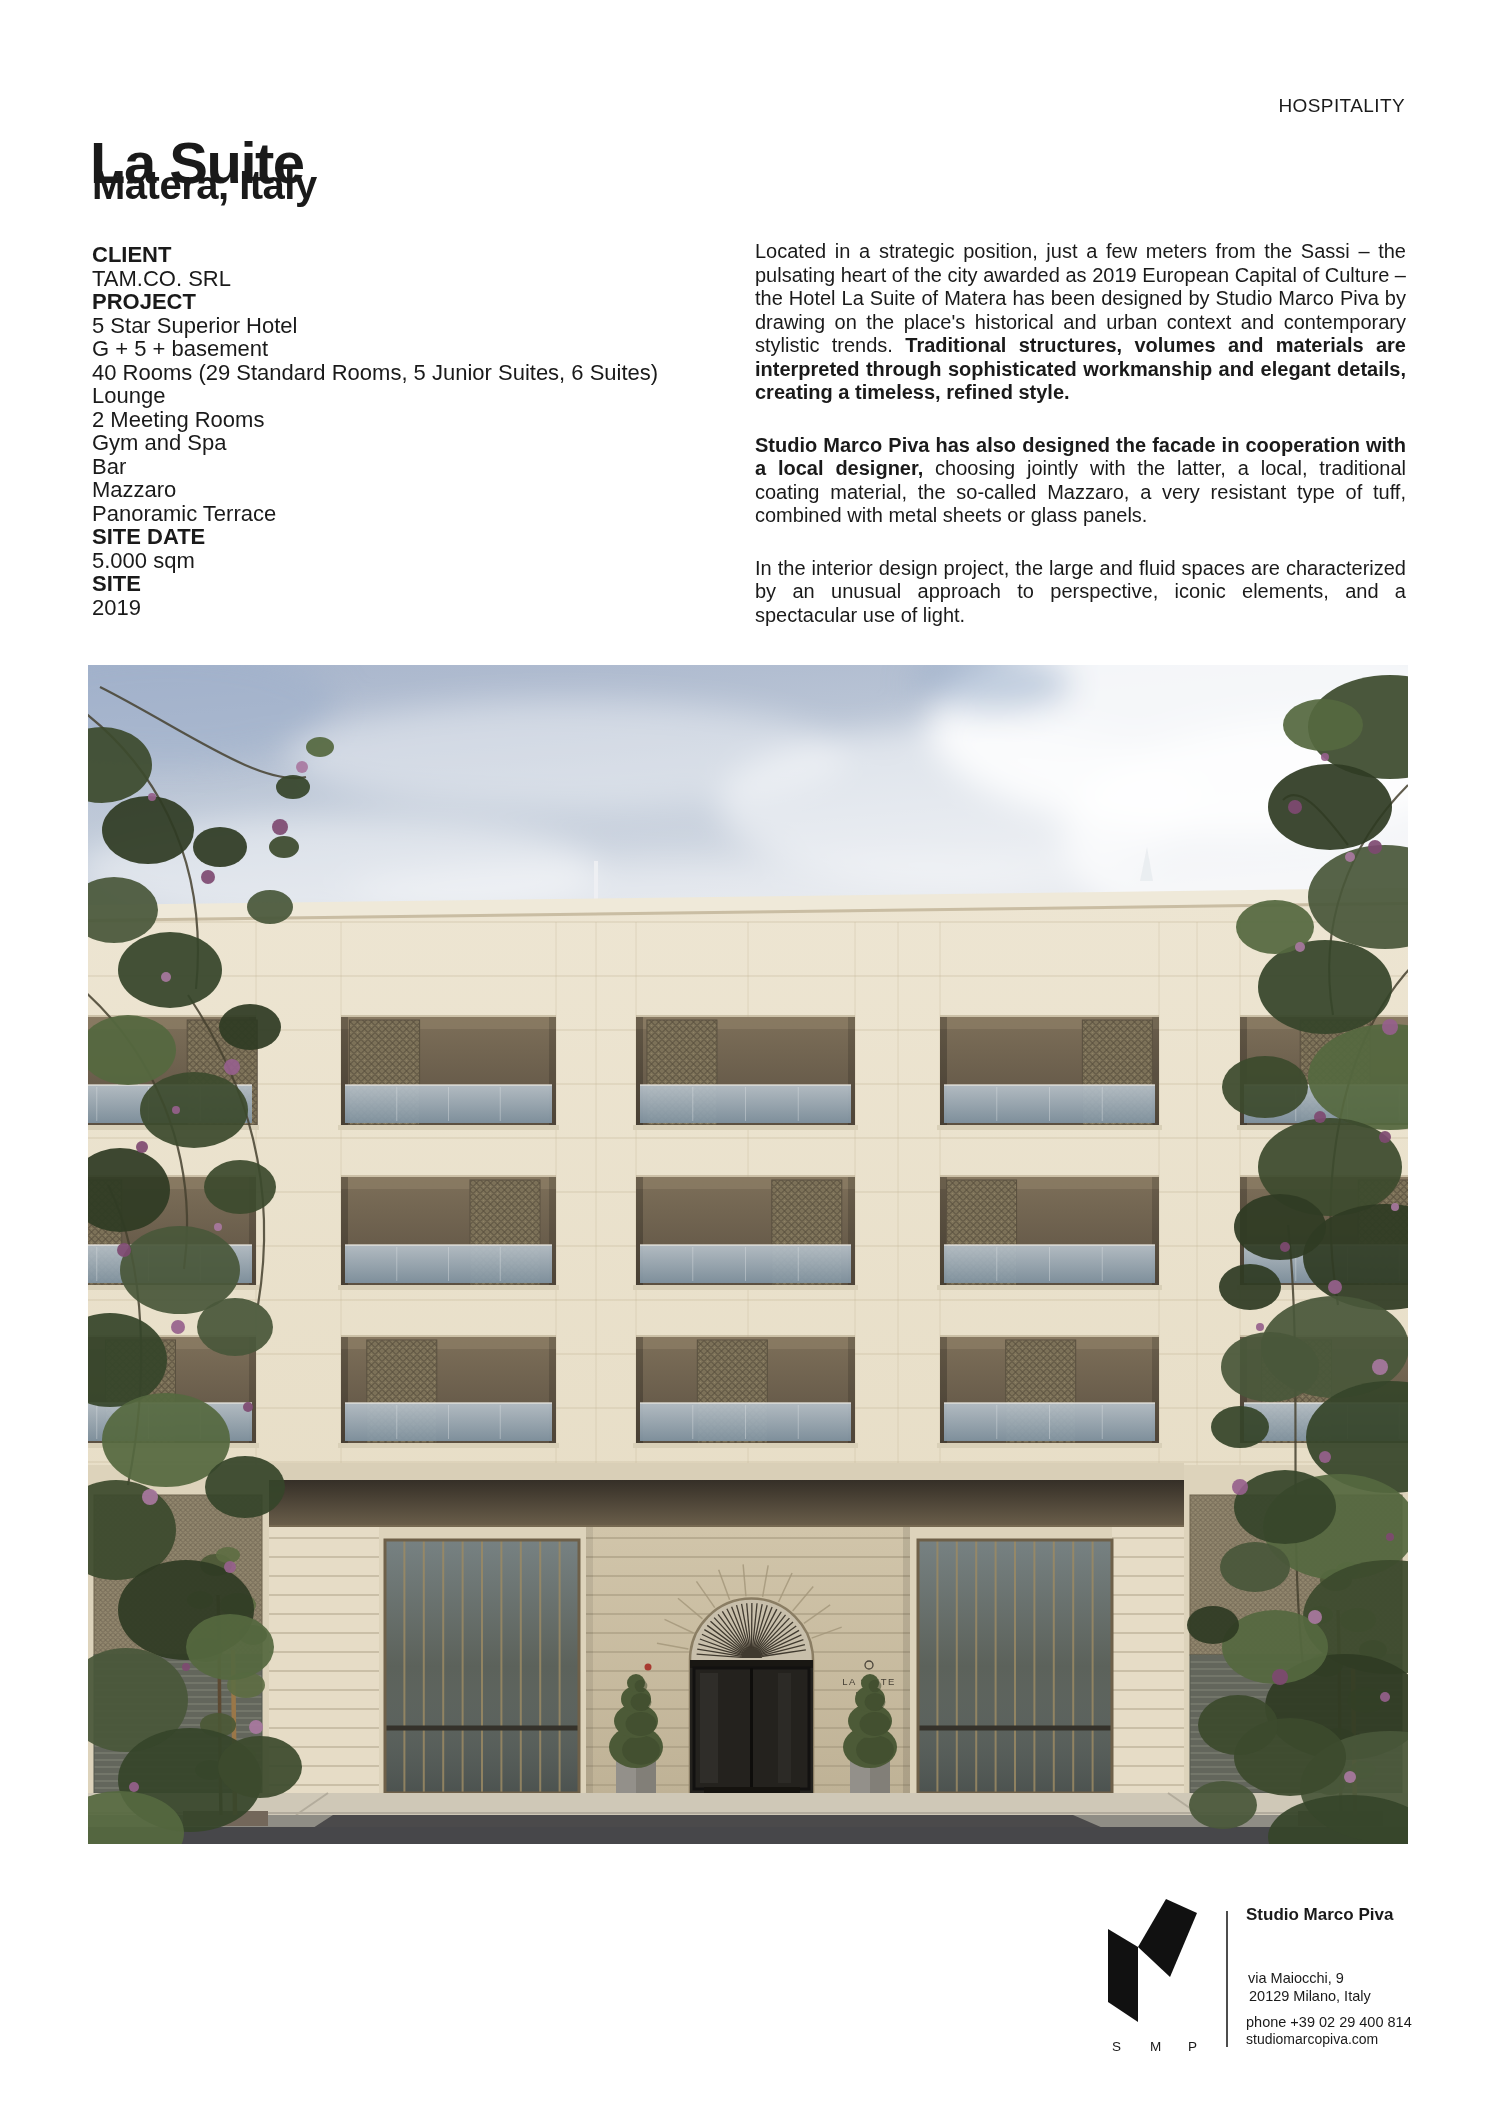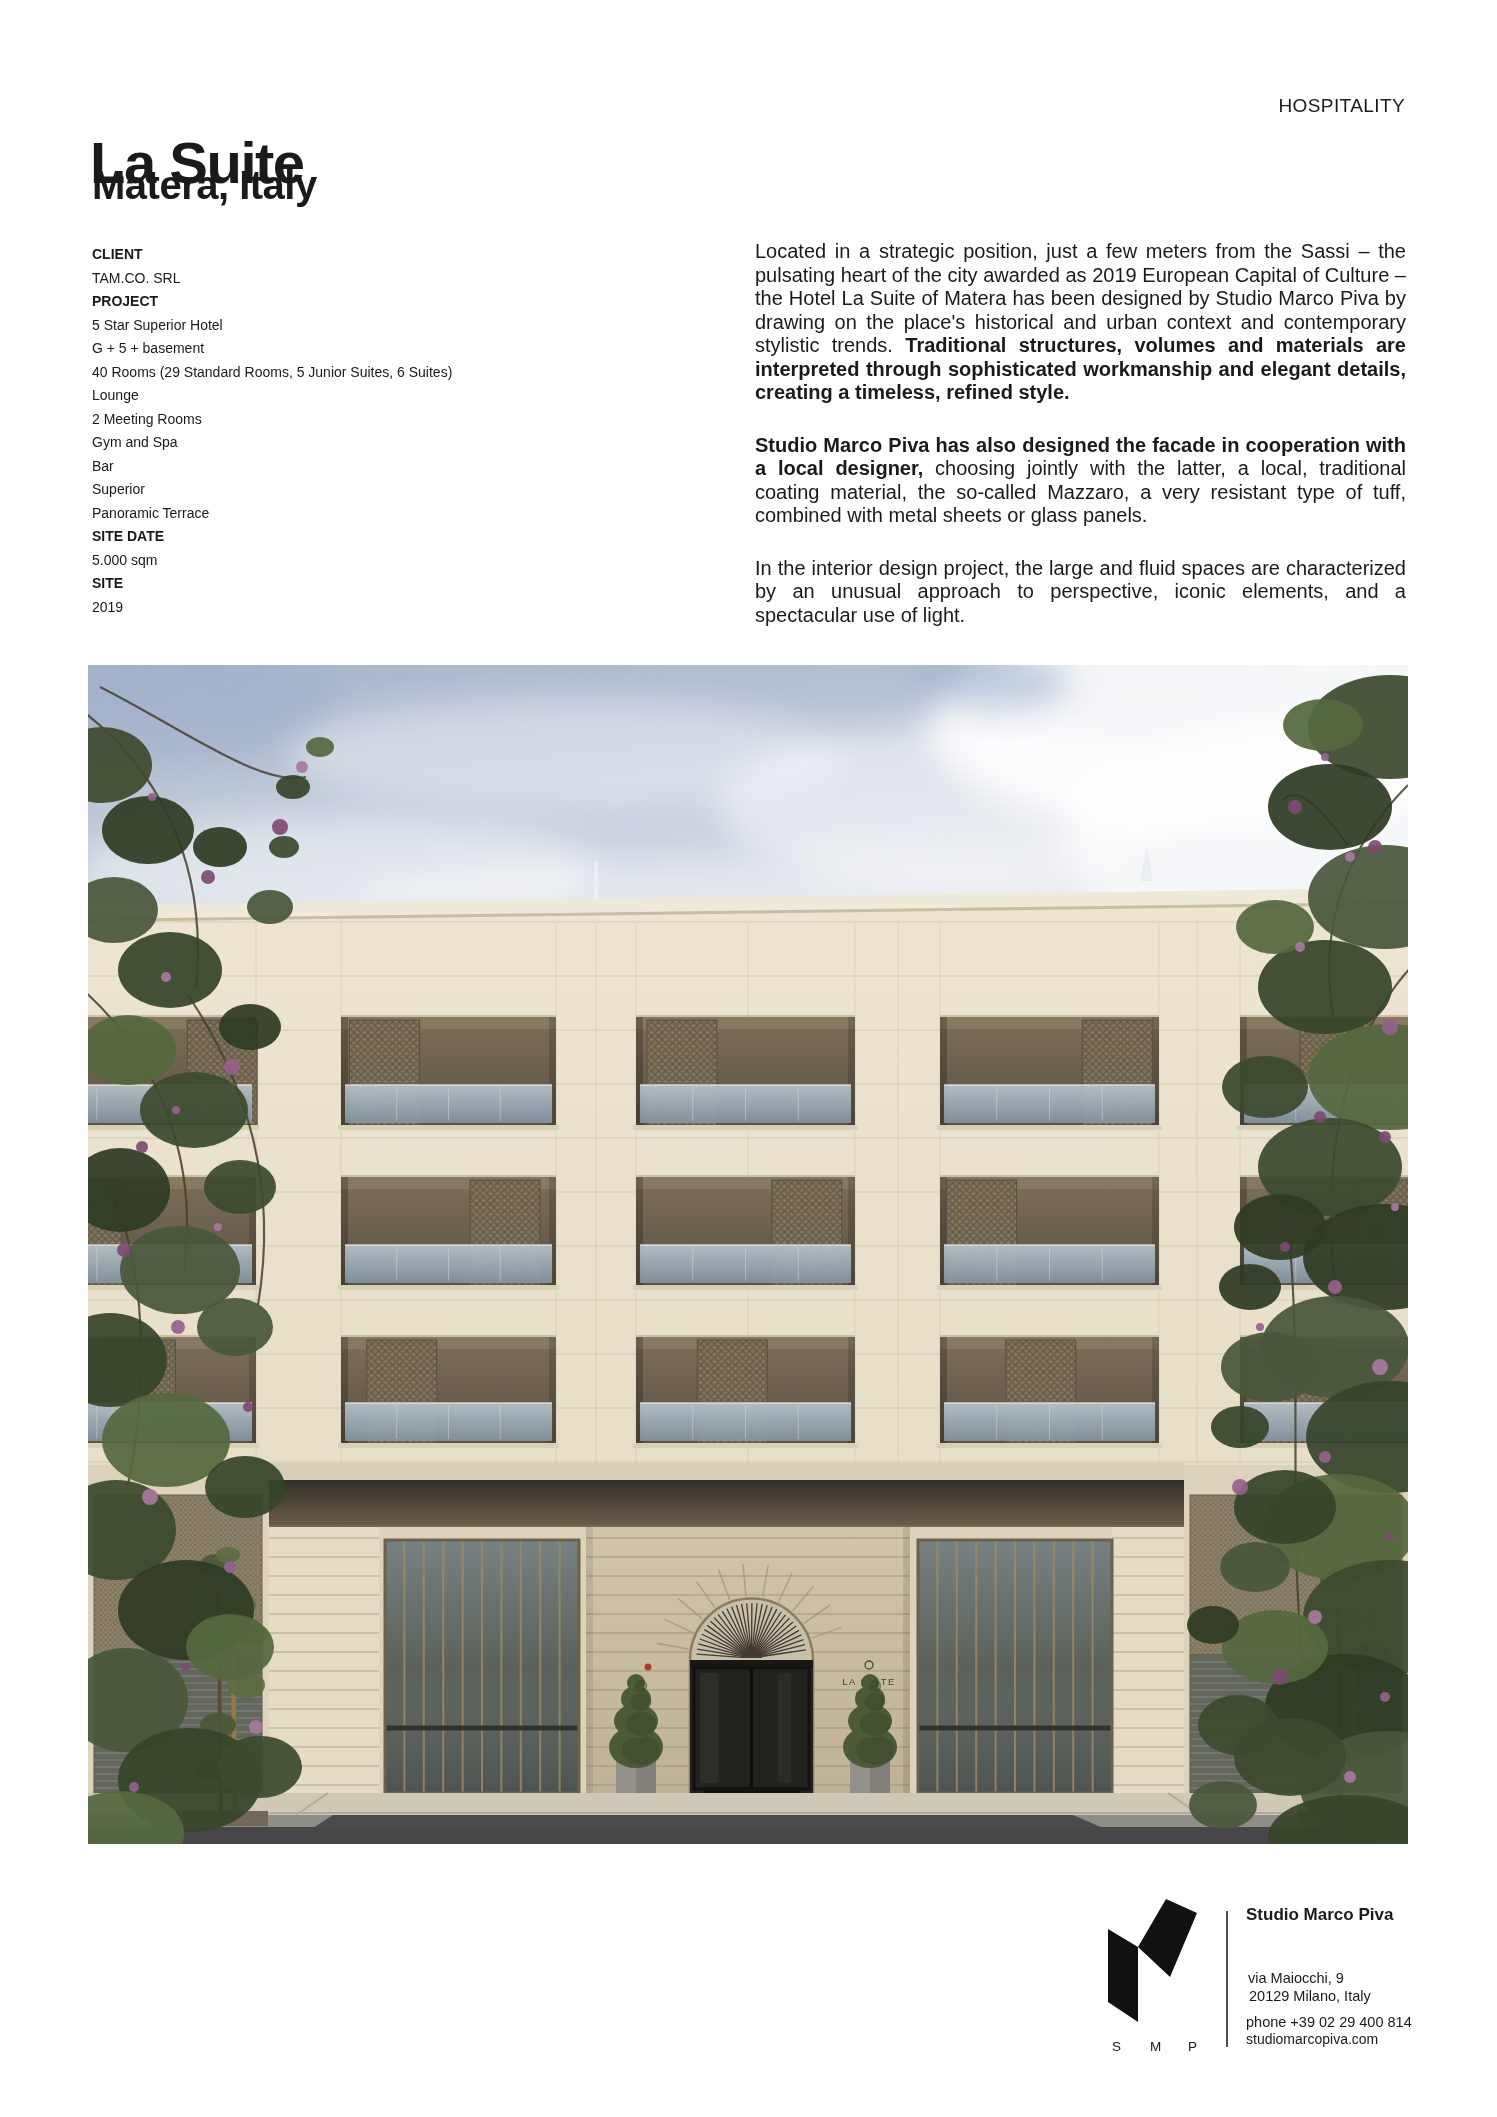--- a/index.html
+++ b/index.html
@@ -24,21 +24,21 @@
     font-size:40px;letter-spacing:-0.5px;line-height:1.05;font-weight:bold;
   }
   .category{
     right:92px;top:95px;
     font-size:19px;letter-spacing:0.4px;
   }
 
   
   .details{
     left:92px;top:243px;width:560px;
-    font-size:14px;line-height:23.5px;
+    font-size:22px;line-height:23.5px;
   }
   .detail-line{white-space:nowrap;}
 
   
   .desc{
     left:755px;top:240px;width:651px;
     font-size:20px;line-height:23.5px;
     text-align:justify;
   }
   .desc p{margin:0 0 29px 0;}
@@ -73,21 +73,21 @@
     <div class="detail-line bold">CLIENT</div>
     <div class="detail-line">TAM.CO. SRL</div>
     <div class="detail-line bold">PROJECT</div>
     <div class="detail-line">5 Star Superior Hotel</div>
     <div class="detail-line">G + 5 + basement</div>
     <div class="detail-line">40 Rooms (29 Standard Rooms, 5 Junior Suites, 6 Suites)</div>
     <div class="detail-line">Lounge</div>
     <div class="detail-line">2 Meeting Rooms</div>
     <div class="detail-line">Gym and Spa</div>
     <div class="detail-line">Bar</div>
-    <div class="detail-line">Superior</div>
+    <div class="detail-line">Mazzaro</div>
     <div class="detail-line">Panoramic Terrace</div>
     <div class="detail-line bold">SITE DATE</div>
     <div class="detail-line">5.000 sqm</div>
     <div class="detail-line bold">SITE</div>
     <div class="detail-line">2019</div>
   </section>
 
 <section class="abs desc" id="paragraphs">
     <p><span>Located in a strategic position, just a few meters from the Sassi – the pulsating heart of the city awarded as 2019 European Capital of Culture – the Hotel La Suite of Matera has been designed by Studio Marco Piva by drawing on the place's historical and urban context and contemporary stylistic trends. </span><span class="bold">Traditional structures, volumes and materials are interpreted through sophisticated workmanship and elegant details, creating a timeless, refined style.</span></p>
     <p><span class="bold">Studio Marco Piva has also designed the facade in cooperation with a local designer,</span><span> choosing jointly with the latter, a local, traditional coating material, the so-called Mazzaro, a very resistant type of tuff, combined with metal sheets or glass panels.</span></p>

